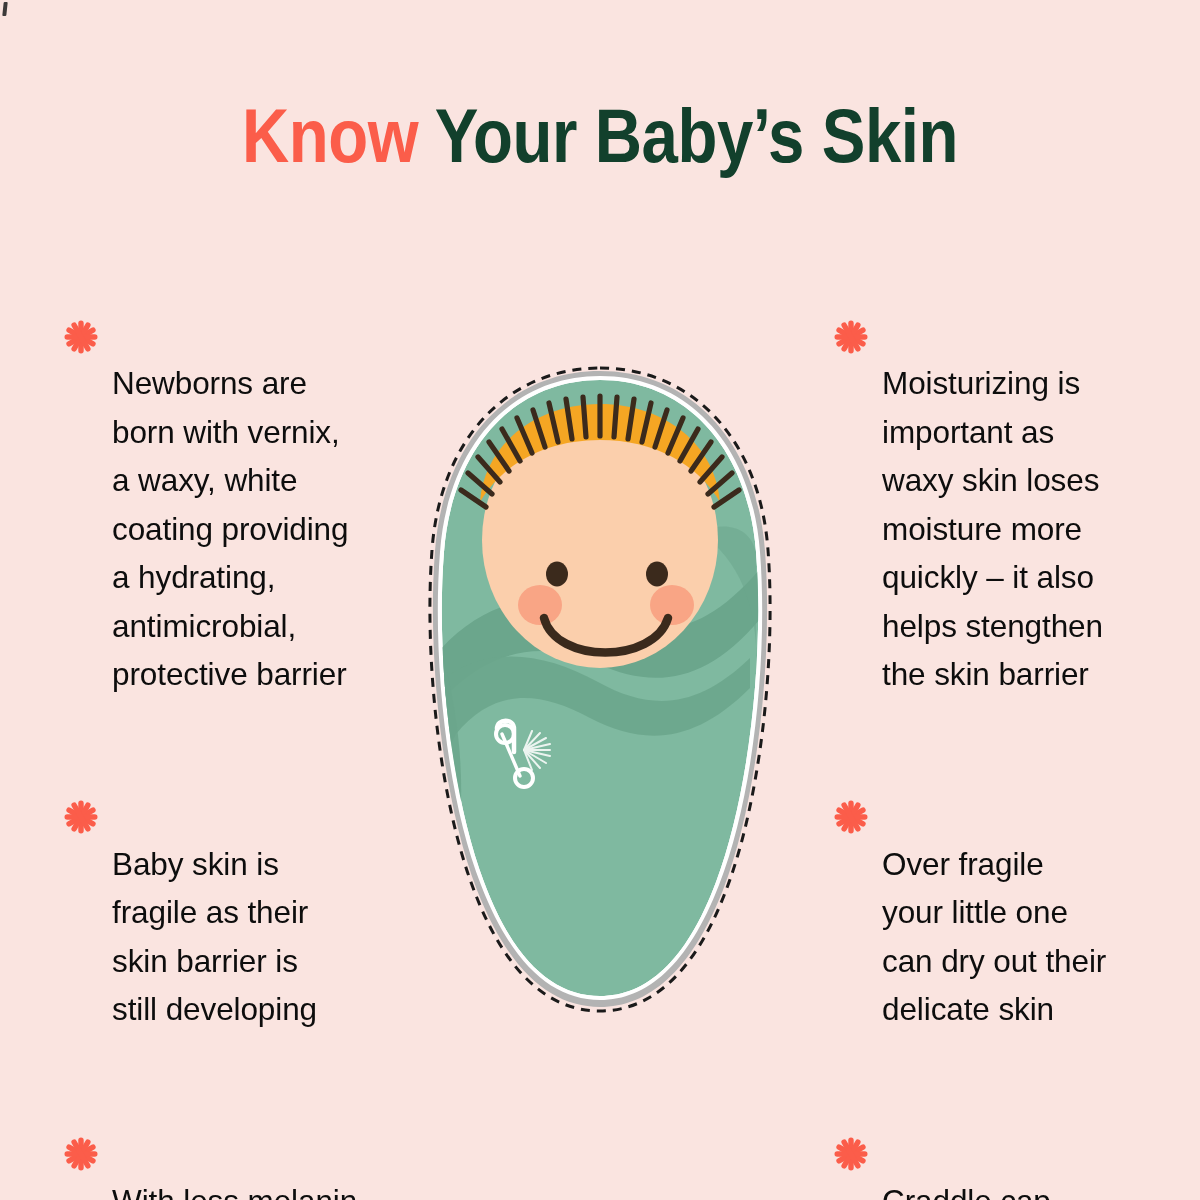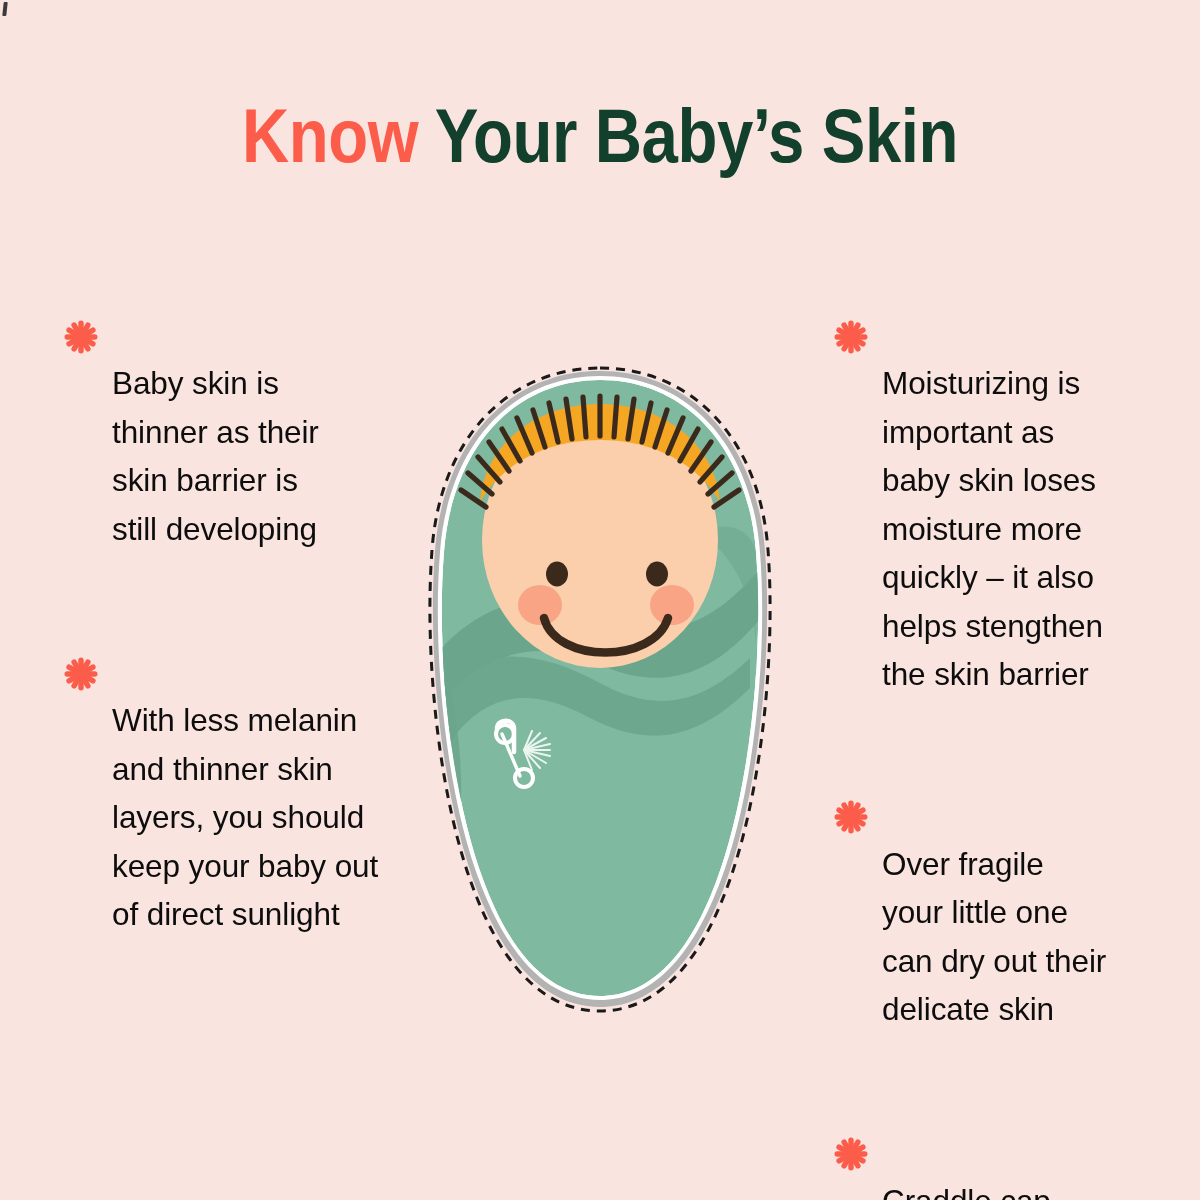--- a/index.html
+++ b/index.html
@@ -61,36 +61,57 @@
 <div id="page">
 
   <div class="corner-mark"></div>
 
   <div class="title">
     <span class="t-know">Know</span><span class="t-rest"> Your Baby’s Skin</span>
   </div>
 
   <div class="col col-left">
 
+    <div class="bullet">
+      <span class="star">
+        <svg viewBox="0 0 34 34" xmlns="http://www.w3.org/2000/svg">
+          <g fill="#FB5D4A">
+            <rect x="14.3" y="0.5" width="5.4" height="33" rx="2.7"></rect>
+            <rect x="14.3" y="0.5" width="5.4" height="33" rx="2.7" transform="rotate(60 17 17)"></rect>
+            <rect x="14.3" y="0.5" width="5.4" height="33" rx="2.7" transform="rotate(120 17 17)"></rect>
+            <rect x="14.3" y="0.5" width="5.4" height="33" rx="2.7" transform="rotate(30 17 17)"></rect>
+            <rect x="14.3" y="0.5" width="5.4" height="33" rx="2.7" transform="rotate(90 17 17)"></rect>
+            <rect x="14.3" y="0.5" width="5.4" height="33" rx="2.7" transform="rotate(150 17 17)"></rect>
+          </g>
+        </svg>
+      </span>
+      <span>Newborns are
+born with vernix,
+a waxy, white
+coating providing
+a hydrating,
+antimicrobial,
+protective barrier</span>
+    </div>
 
     <div class="bullet" style="margin-bottom:46px;">
       <span class="star">
         <svg viewBox="0 0 34 34" xmlns="http://www.w3.org/2000/svg">
           <g fill="#FB5D4A">
             <rect x="14.3" y="0.5" width="5.4" height="33" rx="2.7"></rect>
             <rect x="14.3" y="0.5" width="5.4" height="33" rx="2.7" transform="rotate(60 17 17)"></rect>
             <rect x="14.3" y="0.5" width="5.4" height="33" rx="2.7" transform="rotate(120 17 17)"></rect>
             <rect x="14.3" y="0.5" width="5.4" height="33" rx="2.7" transform="rotate(30 17 17)"></rect>
             <rect x="14.3" y="0.5" width="5.4" height="33" rx="2.7" transform="rotate(90 17 17)"></rect>
             <rect x="14.3" y="0.5" width="5.4" height="33" rx="2.7" transform="rotate(150 17 17)"></rect>
           </g>
         </svg>
       </span>
       <span>Baby skin is
-thinner as their
+fragile as their
 skin barrier is
 still developing</span>
     </div>
 
     <div class="bullet" style="margin-bottom:0;">
       <span class="star">
         <svg viewBox="0 0 34 34" xmlns="http://www.w3.org/2000/svg">
           <g fill="#FB5D4A">
             <rect x="14.3" y="0.5" width="5.4" height="33" rx="2.7"></rect>
             <rect x="14.3" y="0.5" width="5.4" height="33" rx="2.7" transform="rotate(60 17 17)"></rect>
@@ -120,21 +141,21 @@
             <rect x="14.3" y="0.5" width="5.4" height="33" rx="2.7" transform="rotate(60 17 17)"></rect>
             <rect x="14.3" y="0.5" width="5.4" height="33" rx="2.7" transform="rotate(120 17 17)"></rect>
             <rect x="14.3" y="0.5" width="5.4" height="33" rx="2.7" transform="rotate(30 17 17)"></rect>
             <rect x="14.3" y="0.5" width="5.4" height="33" rx="2.7" transform="rotate(90 17 17)"></rect>
             <rect x="14.3" y="0.5" width="5.4" height="33" rx="2.7" transform="rotate(150 17 17)"></rect>
           </g>
         </svg>
       </span>
       <span>Moisturizing is
 important as
-baby skin loses
+waxy skin loses
 moisture more
 quickly – it also
 helps stengthen
 the skin barrier</span>
     </div>
 
     <div class="bullet" style="margin-bottom:46px;">
       <span class="star">
         <svg viewBox="0 0 34 34" xmlns="http://www.w3.org/2000/svg">
           <g fill="#FB5D4A">

